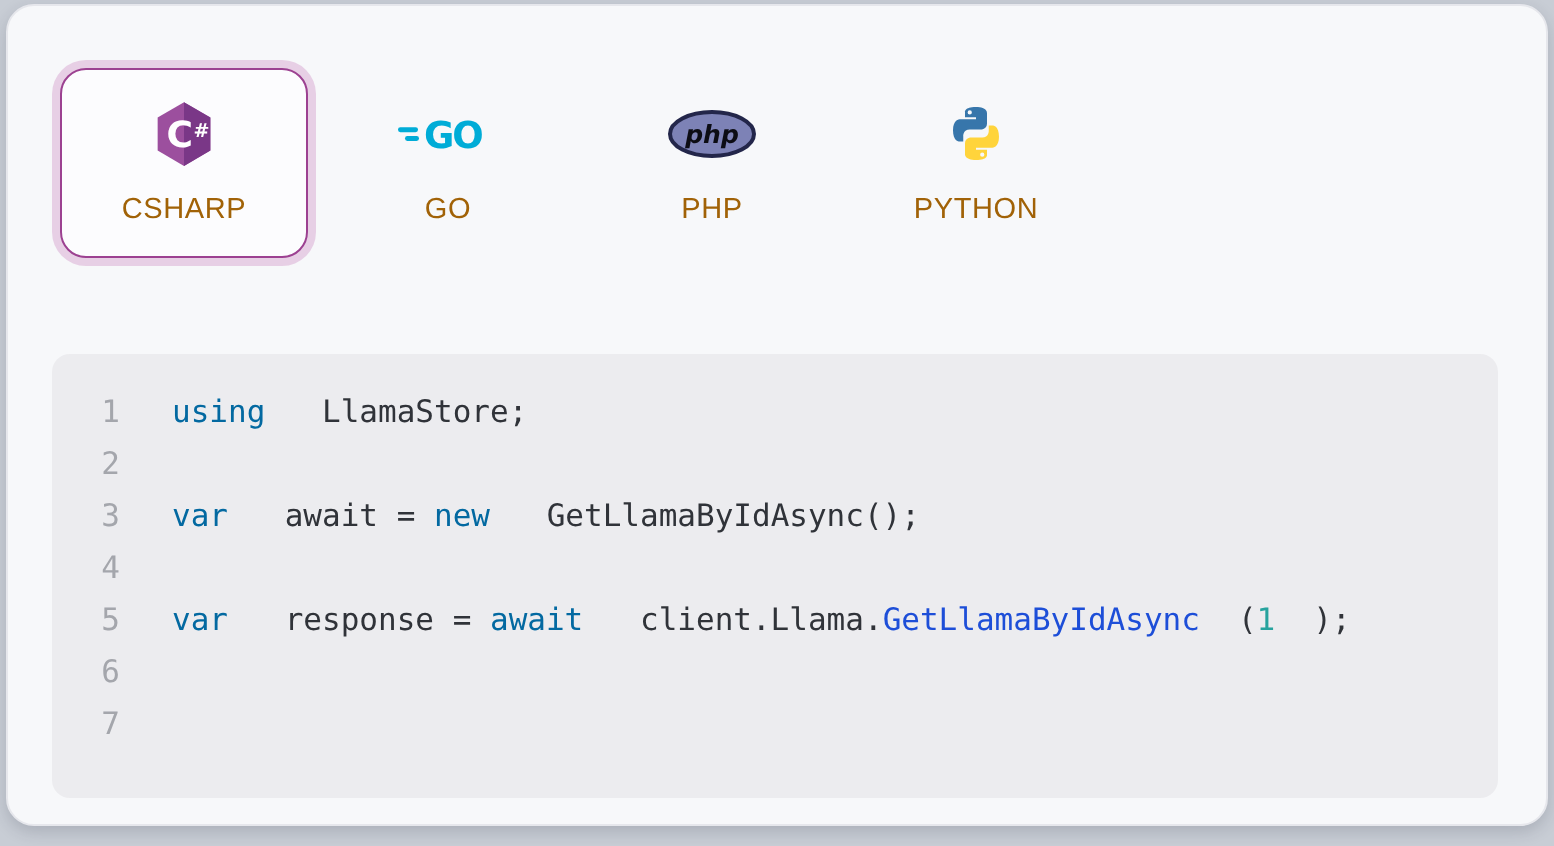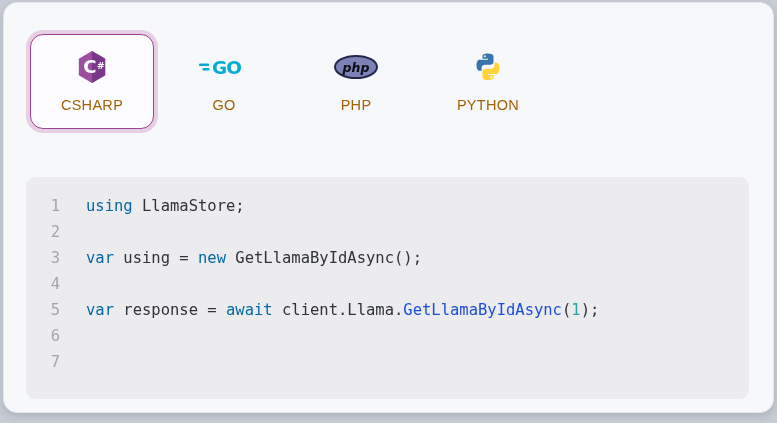--- a/index.html
+++ b/index.html
@@ -65,21 +65,21 @@
     white-space: pre;
   }
   .ln {
     width: 34px;
     text-align: right;
     color: #a4a6ac;
     flex: 0 0 auto;
   }
   .code-text { padding-left: 26px; color: #303339; }
   .tok-keyword  { color: #0369a1; }
-  .tok-plain    { color: #303339; }
+  .tok-plain    { color: #303339; margin-left: 19px; }
   .tok-function { color: #1d4ed8; }
   .tok-number   { color: #27a39e; }
 </style>
 </head>
 <body>
 
 <div class="card">
 
   <div class="tabs-row">
 
@@ -128,21 +128,21 @@
       </span>
       <span class="tab-label">PYTHON</span>
     </div>
 
   </div>
 
   <div class="code-panel">
     <div id="code-lines">
         <div class="code-line"><span class="ln">1</span><span class="code-text"><span class="tok-keyword">using</span><span class="tok-plain"> LlamaStore;</span></span></div>
         <div class="code-line"><span class="ln">2</span><span class="code-text"></span></div>
-        <div class="code-line"><span class="ln">3</span><span class="code-text"><span class="tok-keyword">var</span><span class="tok-plain"> using = </span><span class="tok-keyword">new</span><span class="tok-plain"> GetLlamaByIdAsync();</span></span></div>
+        <div class="code-line"><span class="ln">3</span><span class="code-text"><span class="tok-keyword">var</span><span class="tok-plain"> await = </span><span class="tok-keyword">new</span><span class="tok-plain"> GetLlamaByIdAsync();</span></span></div>
         <div class="code-line"><span class="ln">4</span><span class="code-text"></span></div>
         <div class="code-line"><span class="ln">5</span><span class="code-text"><span class="tok-keyword">var</span><span class="tok-plain"> response = </span><span class="tok-keyword">await</span><span class="tok-plain"> client.Llama.</span><span class="tok-function">GetLlamaByIdAsync</span><span class="tok-plain">(</span><span class="tok-number">1</span><span class="tok-plain">);</span></span></div>
         <div class="code-line"><span class="ln">6</span><span class="code-text"></span></div>
         <div class="code-line"><span class="ln">7</span></div>
       </div>
   </div>
 
 </div>
 
 </body></html>

